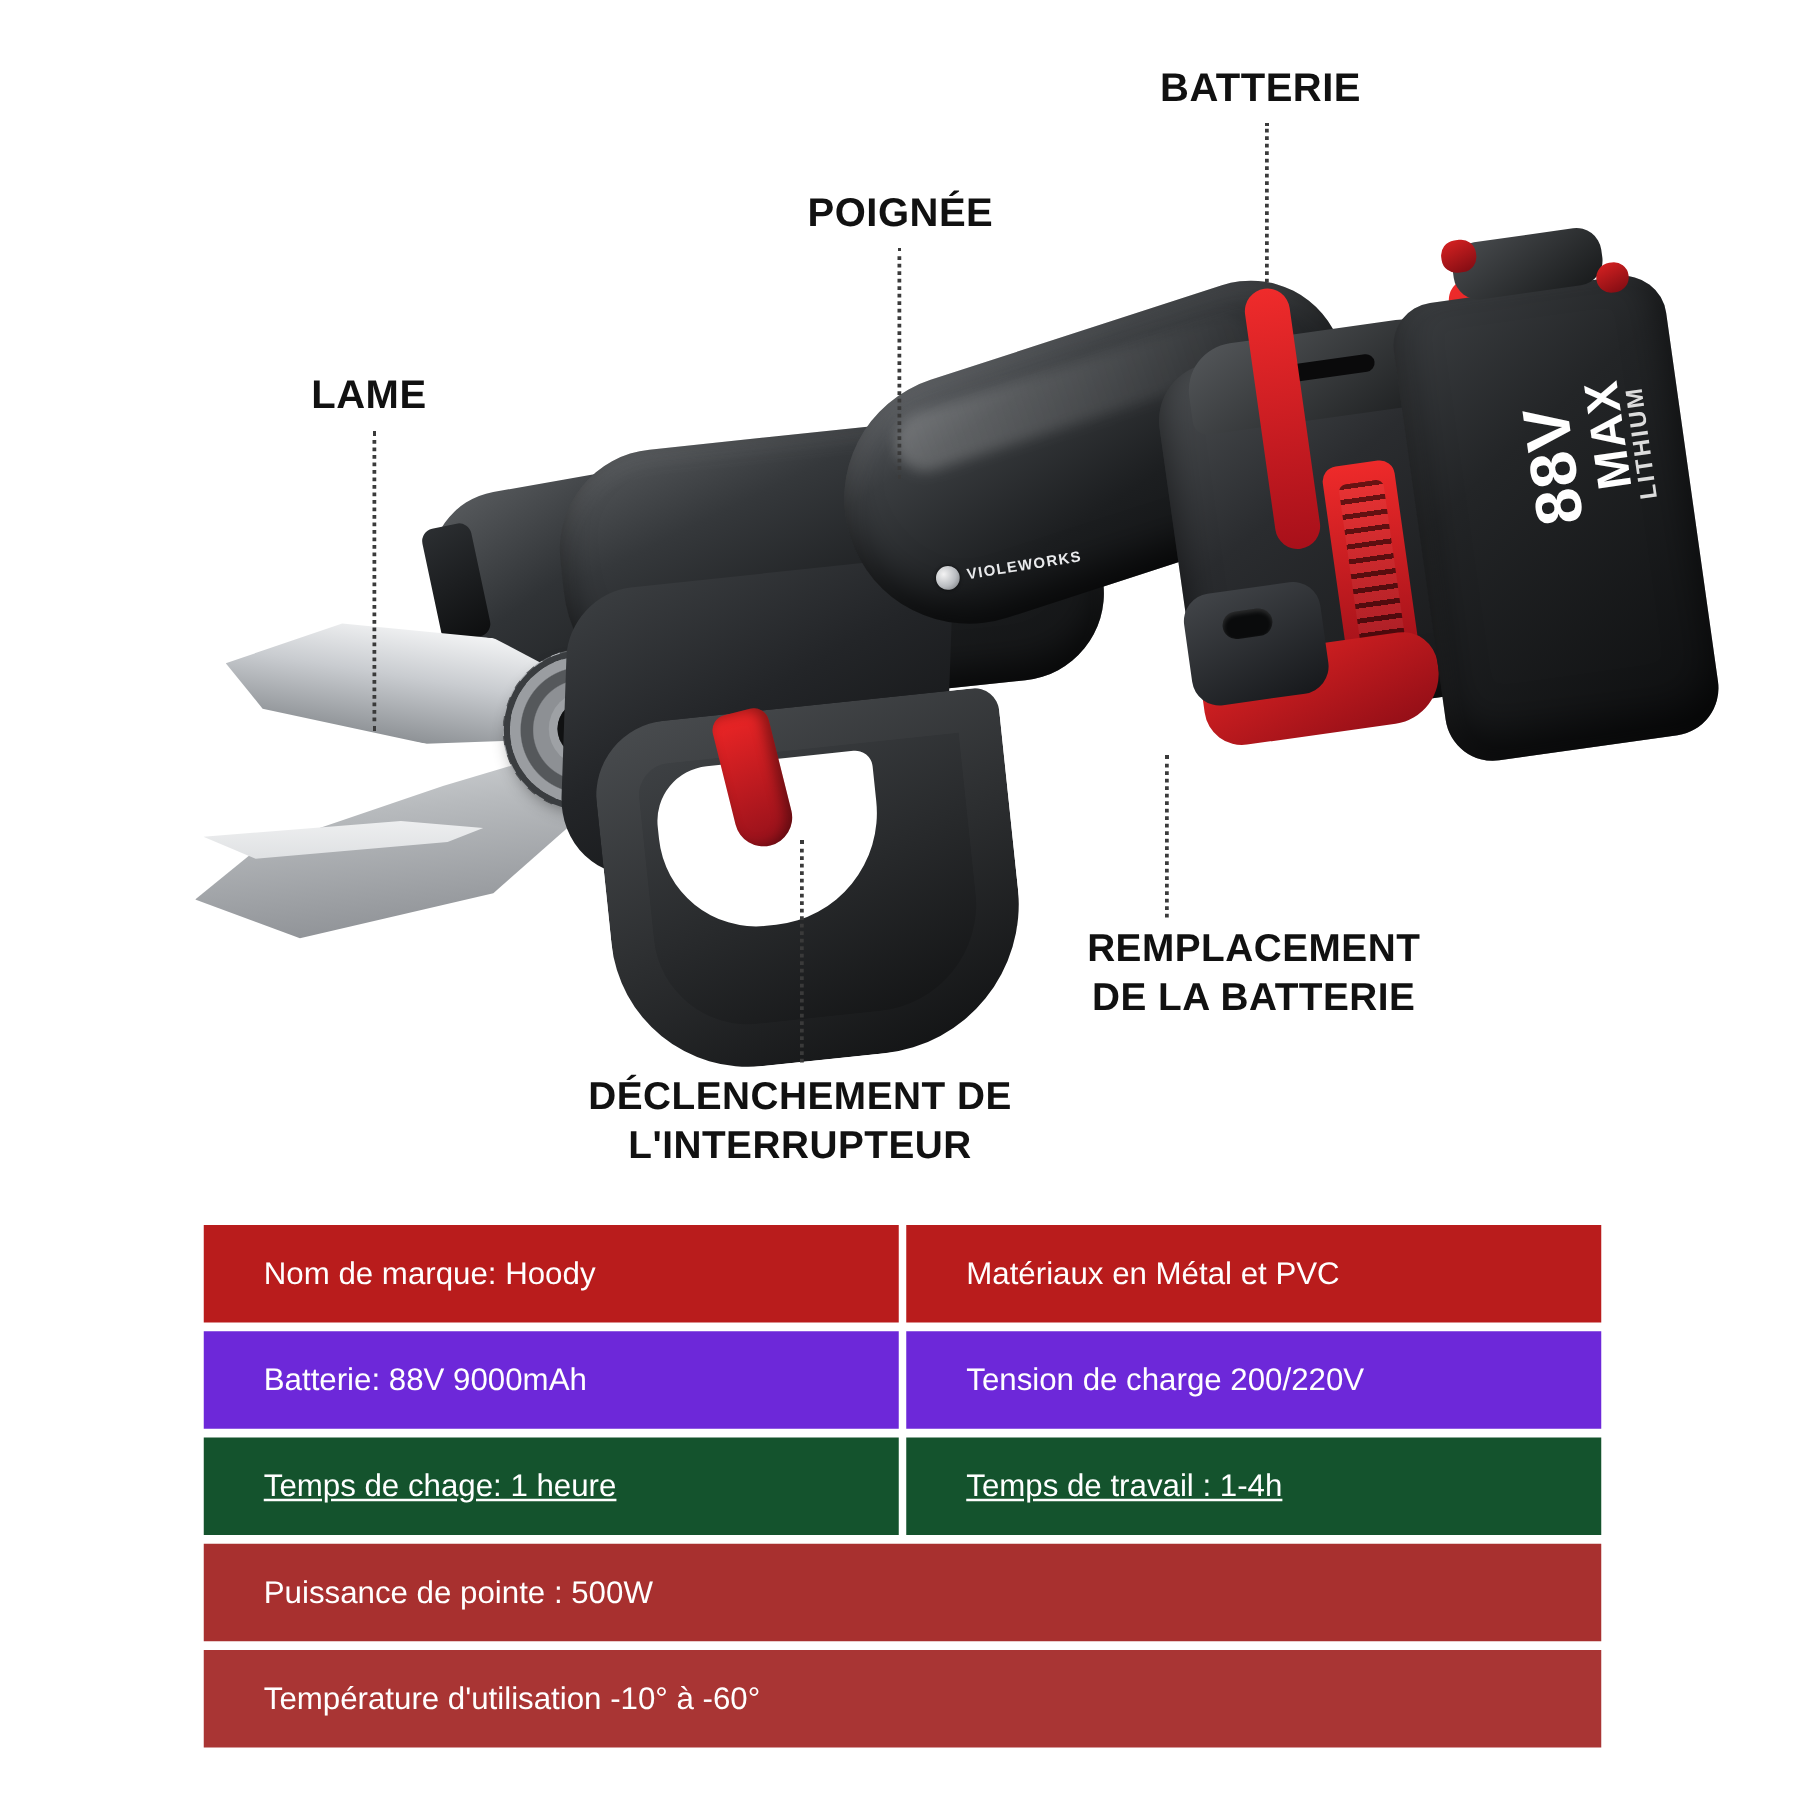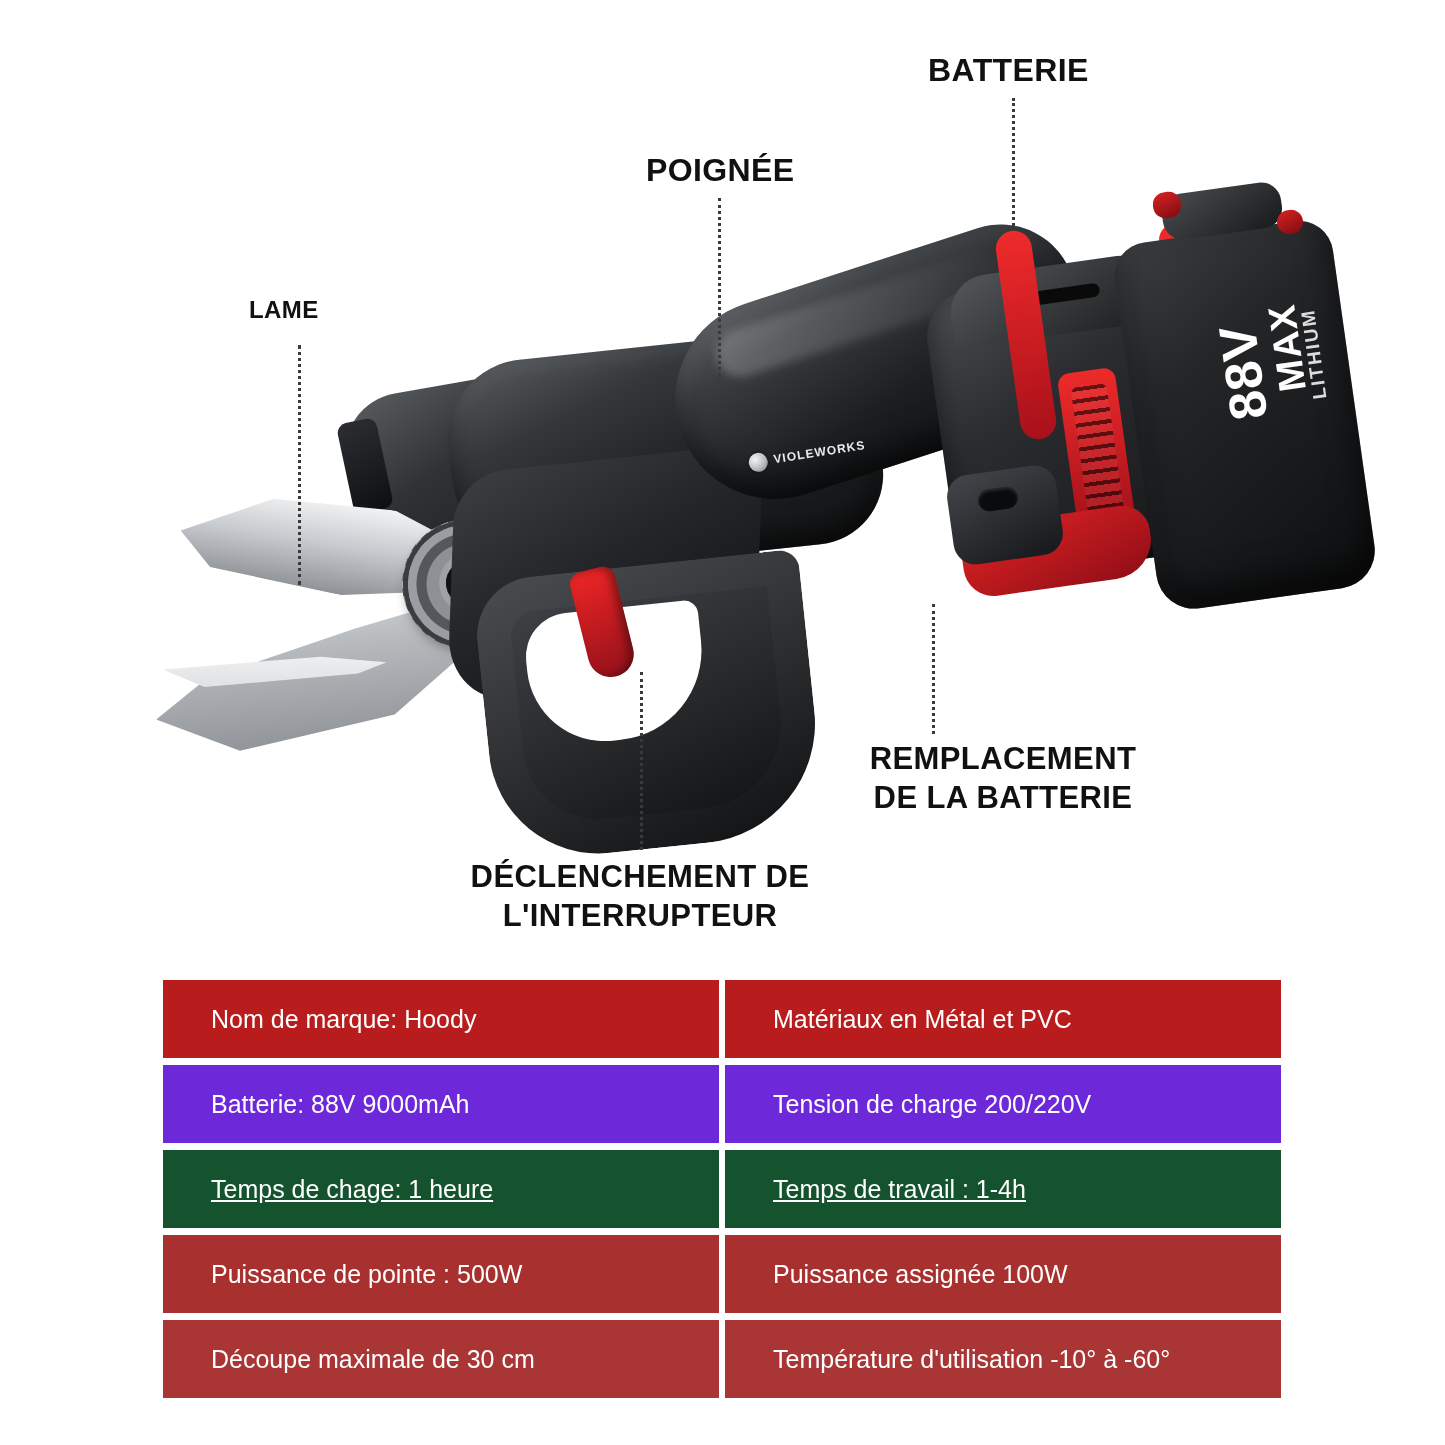--- a/index.html
+++ b/index.html
@@ -440,21 +440,21 @@
   <div class="leader" style="left:1012px; top:98px; height:128px;"></div>
   <div class="leader" style="left:718px; top:198px; height:185px;"></div>
   <div class="leader" style="left:298px; top:345px; height:240px;"></div>
   <div class="leader" style="left:932px; top:604px; height:130px;"></div>
   <div class="leader" style="left:640px; top:672px; height:178px;"></div>
 
   <div class="callout-label" style="left:928px; top:50px; font-size:32px;">BATTERIE</div>
 
   <div class="callout-label" style="left:634px; top:150px; font-size:32px;margin-left:12px;">POIGNÉE</div>
 
-  <div class="callout-label" style="left:249px; top:295px; font-size:24px;">LAME</div>
+  <div class="callout-label" style="left:249px; top:295px; font-size:32px;">LAME</div>
 
   <div class="callout-label" style="left:858px; top:740px; font-size:31px; text-align:center; width:290px;">REMPLACEMENT
 DE LA BATTERIE</div>
 
   <div class="callout-label" style="left:425px; top:858px; font-size:31px; text-align:center; width:430px;">DÉCLENCHEMENT DE
 L'INTERRUPTEUR</div>
 </section>
 
 <section id="spec-table">
   <div class="spec-row">
@@ -464,19 +464,17 @@
   <div class="spec-row">
     <div class="spec-cell shade-1">Batterie: 88V 9000mAh</div>
     <div class="spec-cell shade-1">Tension de charge 200/220V</div>
   </div>
   <div class="spec-row">
     <div class="spec-cell shade-2">Temps de chage: 1 heure</div>
     <div class="spec-cell shade-2">Temps de travail : 1-4h</div>
   </div>
   <div class="spec-row">
     <div class="spec-cell shade-3">Puissance de pointe : 500W</div>
-    <div class="spec-cell shade-3">Puissance assignée 100W</div>
   </div>
   <div class="spec-row">
-    <div class="spec-cell shade-4">Découpe maximale de 30 cm</div>
     <div class="spec-cell shade-4">Température d'utilisation -10° à -60°</div>
   </div>
 </section>
 
 </body></html>

